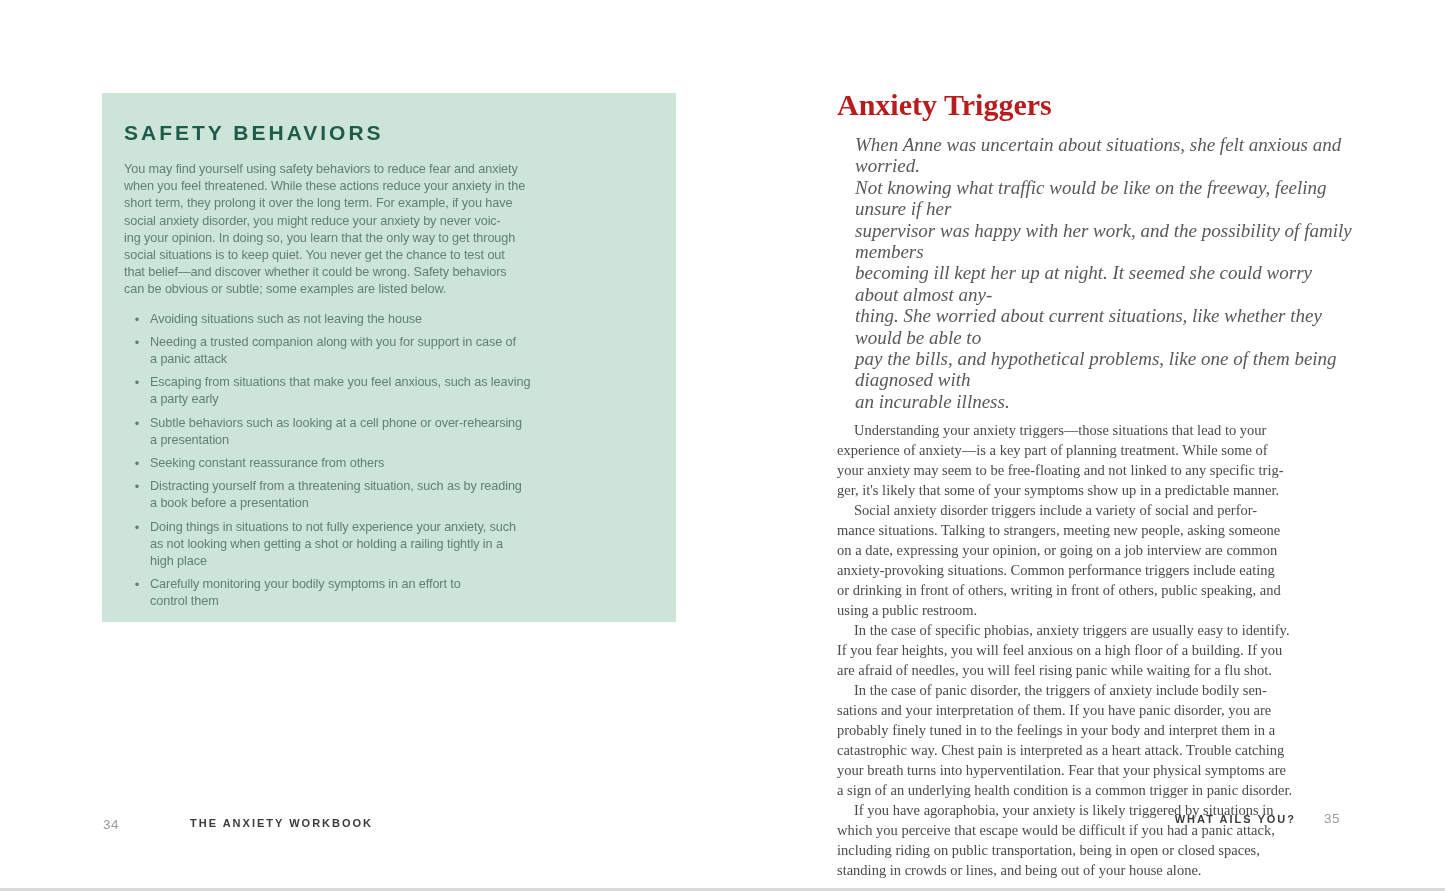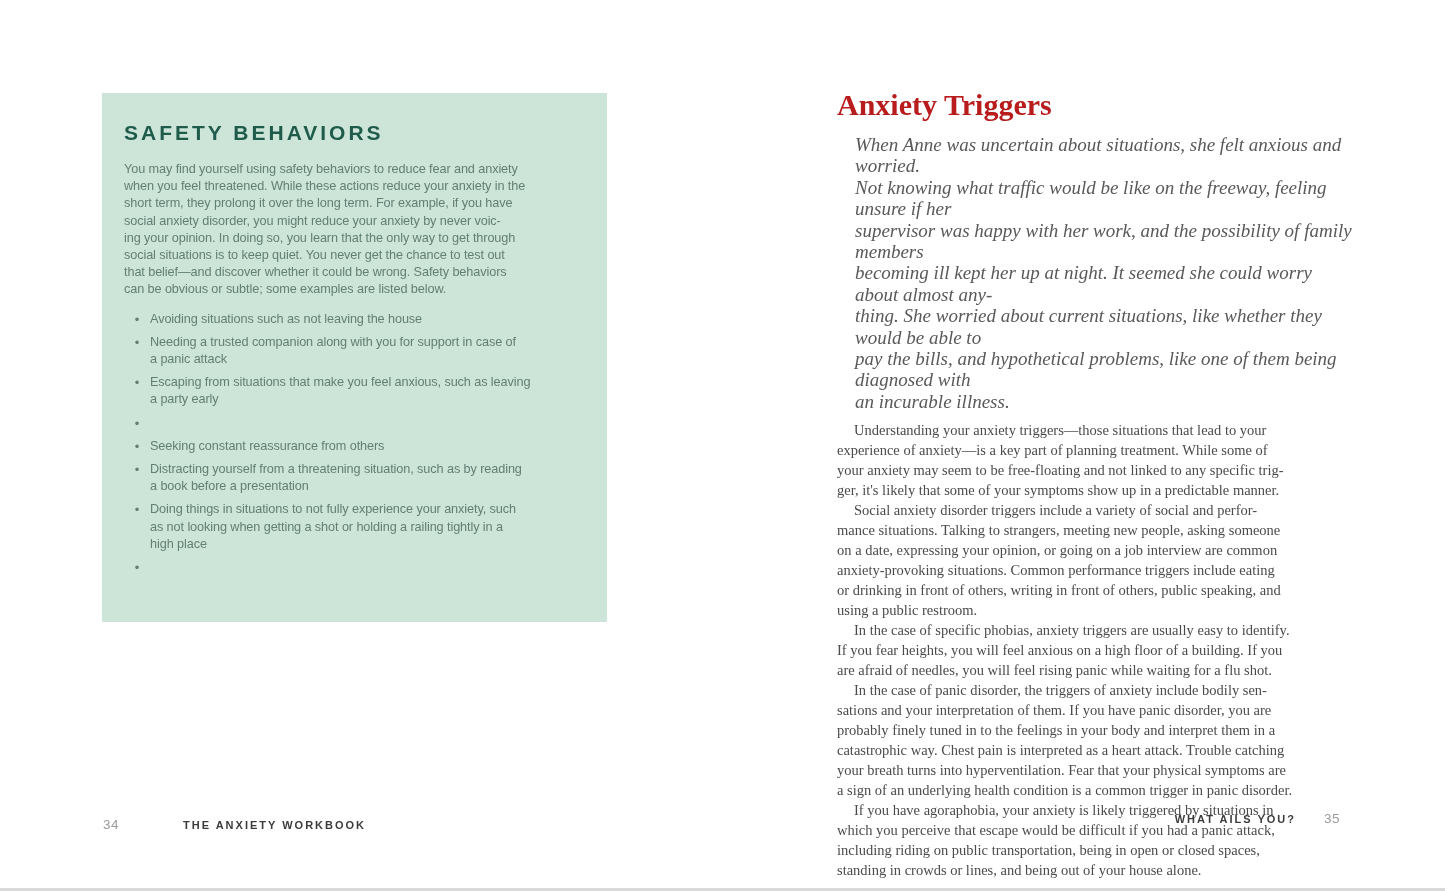--- a/index.html
+++ b/index.html
@@ -16,21 +16,21 @@
   }
   .bottom-strip {
     position: absolute; left: 0; right: 0; bottom: 0;
     height: 3px; background: #d9d9d9;
   }
 
   
   .safety-box {
     position: absolute;
     left: 102px; top: 93px;
-    width: 505px; height: 529px;
+    width: 574px; height: 529px;
     background: #cde4d9;
     padding: 28px 20px 20px 22px;
     overflow: hidden;
   }
   .safety-box h2 {
     font-size: 21px;
     font-weight: 600;
     letter-spacing: 3px;
     color: #1f5b4a;
     margin-bottom: 16px;
@@ -94,21 +94,21 @@
     line-height: 20px;
     color: #4b4b4d;
     white-space: pre-line;
     text-indent: 17px;
   }
 
   
   .footer-left {
     position: absolute;
     left: 103px; top: 817px;
-    display: flex; align-items: center; gap: 16px;
+    display: flex; align-items: flex-start; gap: 23px;
   }
   .footer-right {
     position: absolute;
     right: 105px; top: 811px;
     display: flex; align-items: baseline; gap: 28px; justify-content: center;
   }
   .page-num {
     font-size: 13.5px;
     color: #9b9b9b;
     letter-spacing: 0.5px;
@@ -146,38 +146,42 @@
         <span class="bullet-text">Needing a trusted companion along with you for support in case of
 a panic attack</span>
       </li>
       <li>
         <span class="dot">•</span>
         <span class="bullet-text">Escaping from situations that make you feel anxious, such as leaving
 a party early</span>
       </li>
       <li>
         <span class="dot">•</span>
+        <span class="bullet-text">Subtle behaviors such as looking at a cell phone or over-rehearsing
+a presentation</span>
       </li>
       <li>
         <span class="dot">•</span>
         <span class="bullet-text">Seeking constant reassurance from others</span>
       </li>
       <li>
         <span class="dot">•</span>
         <span class="bullet-text">Distracting yourself from a threatening situation, such as by reading
 a book before a presentation</span>
       </li>
       <li>
         <span class="dot">•</span>
         <span class="bullet-text">Doing things in situations to not fully experience your anxiety, such
 as not looking when getting a shot or holding a railing tightly in a
 high place</span>
       </li>
       <li>
         <span class="dot">•</span>
+        <span class="bullet-text">Carefully monitoring your bodily symptoms in an effort to
+control them</span>
       </li>
     </ul>
   </section>
 
   <section class="right-col">
     <h1>Anxiety Triggers</h1>
     <p class="lede">When Anne was uncertain about situations, she felt anxious and worried.
 Not knowing what traffic would be like on the freeway, feeling unsure if her
 supervisor was happy with her work, and the possibility of family members
 becoming ill kept her up at night. It seemed she could worry about almost any-

